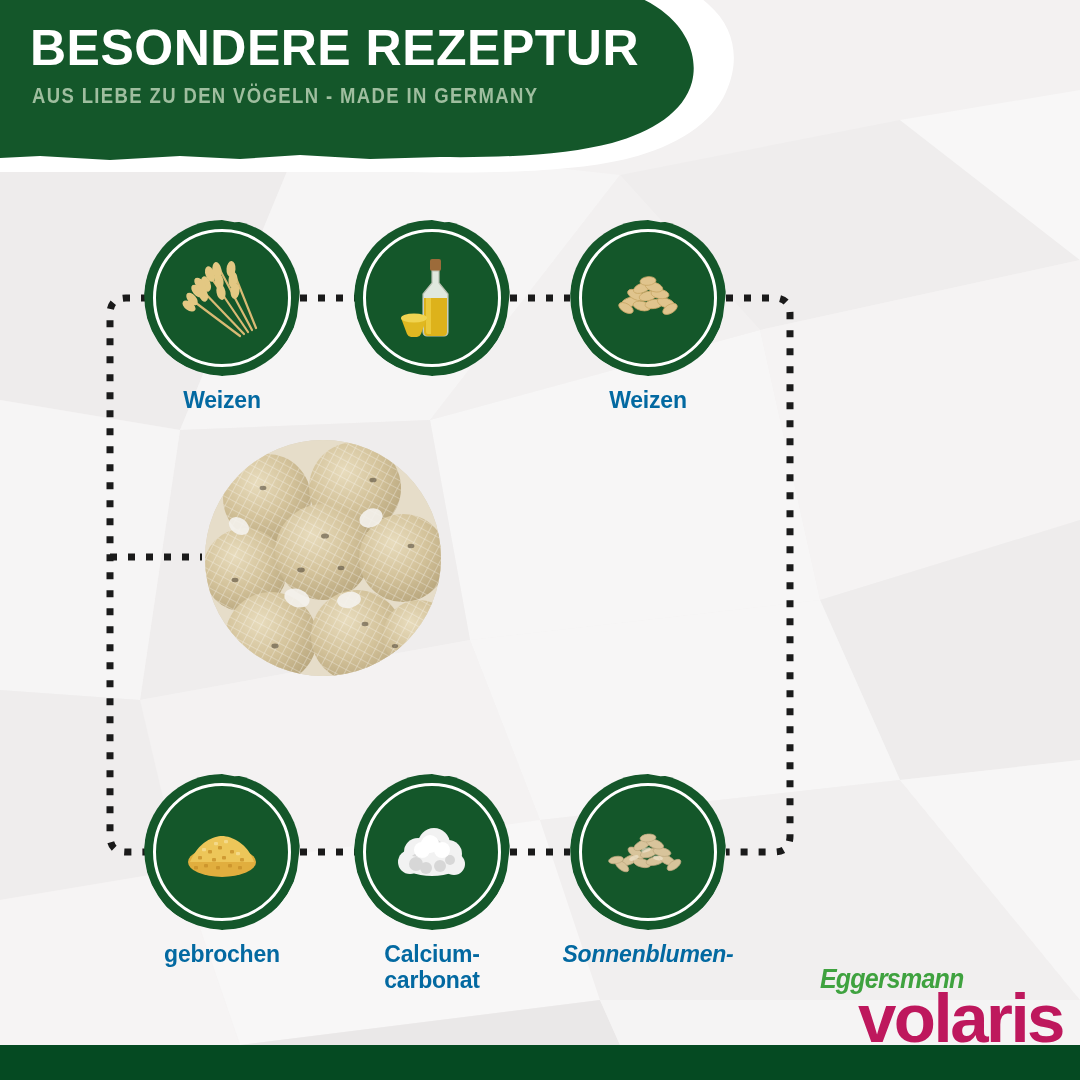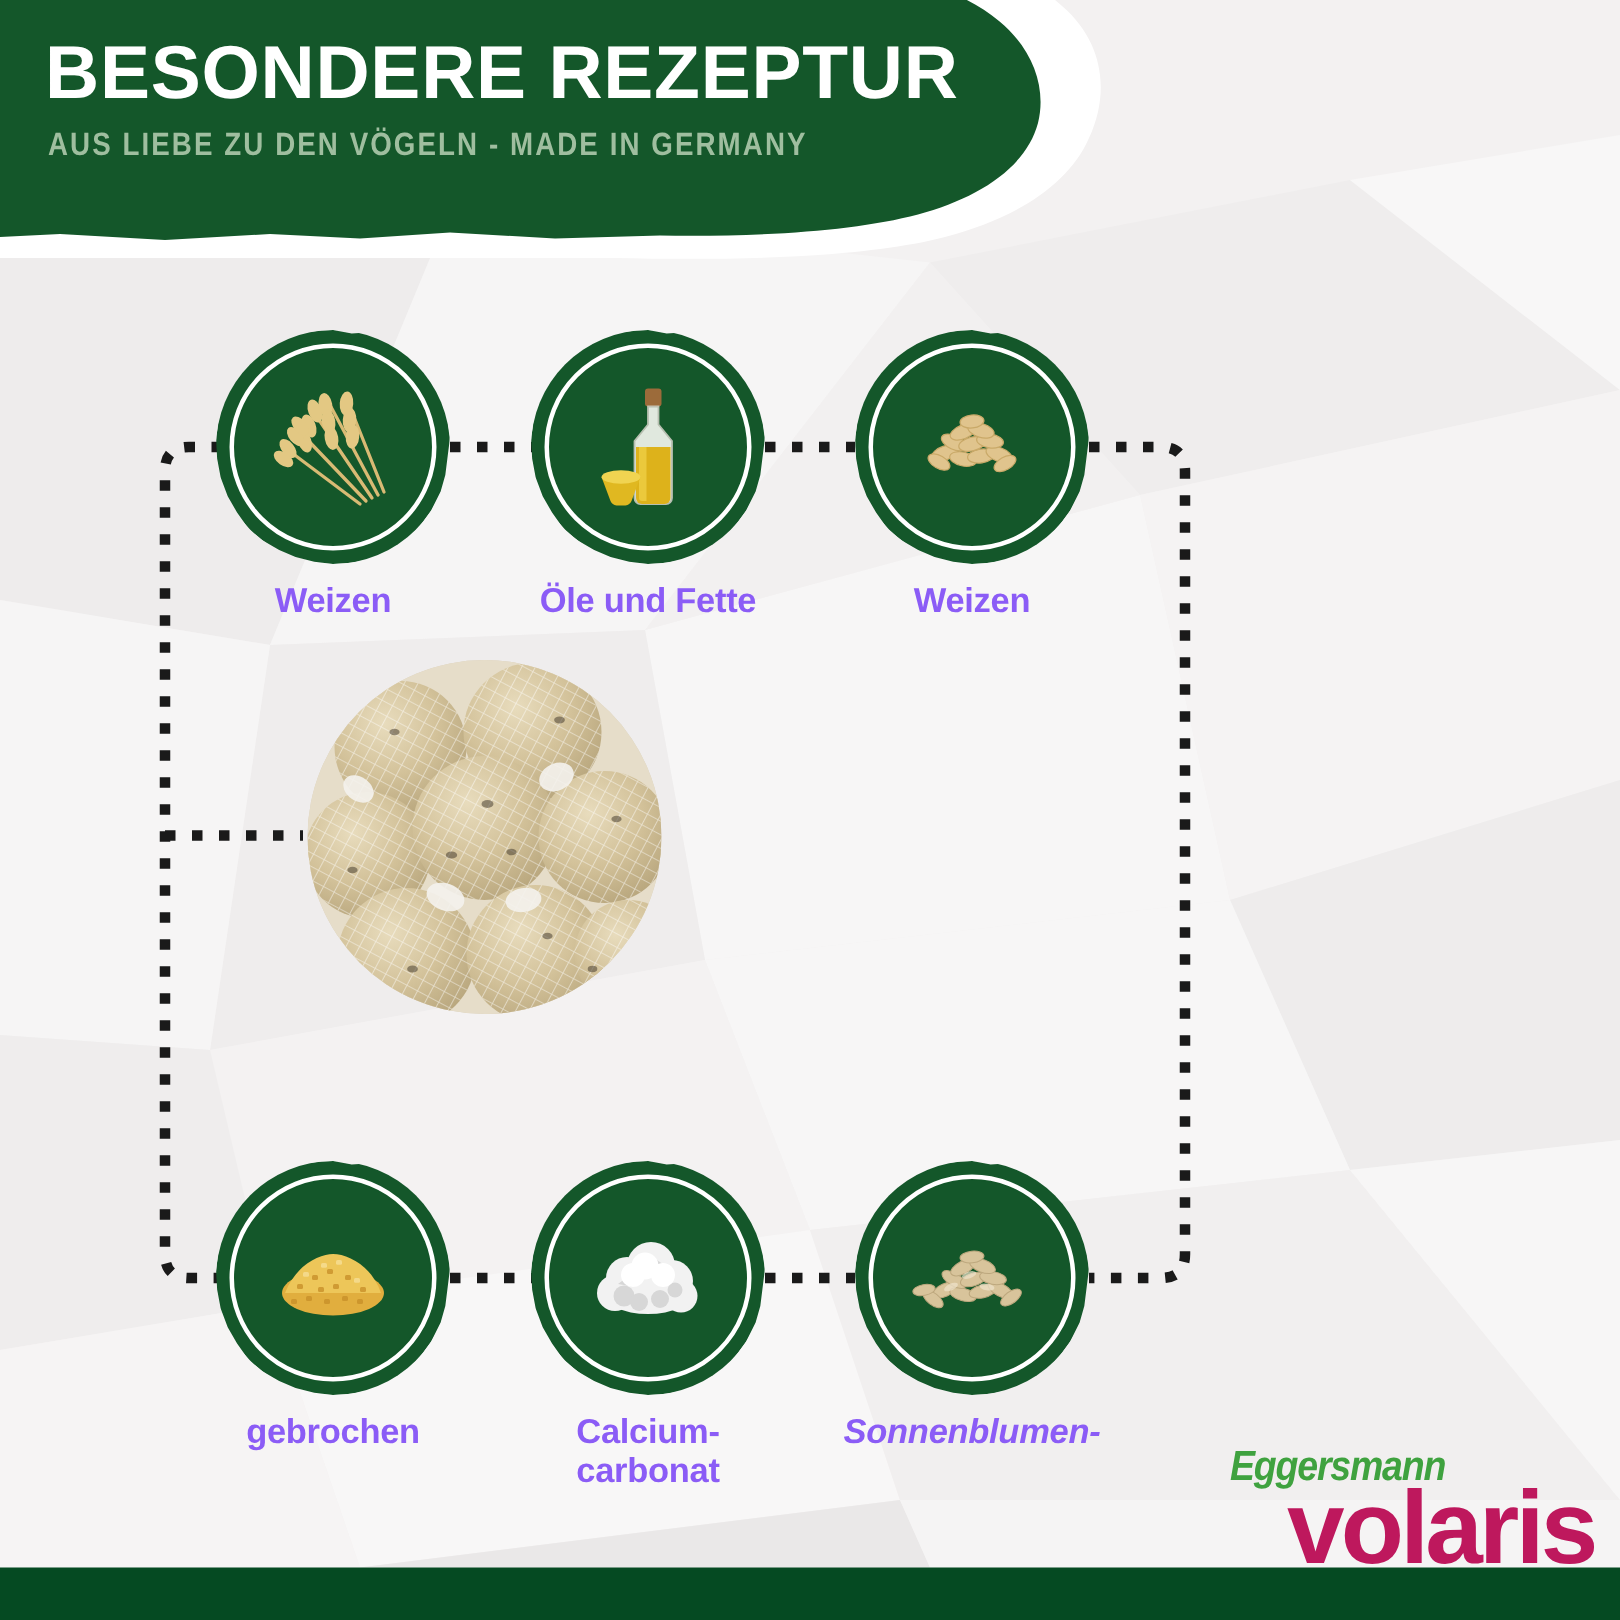--- a/index.html
+++ b/index.html
@@ -116,21 +116,21 @@
     background: #14572a;
     overflow: hidden;
     display: flex;
     align-items: center;
     justify-content: center;
   }
   .node-label {
     margin-top: 12px;
     font-size: 23px;
     font-weight: 700;
-    color: #8b5cf6;
+    color: #0369a1;
     line-height: 1.12;
     letter-spacing: -0.2px;
   }
 
   
   #product-photo {
     position: absolute;
     left: 205px;
     top: 440px;
     width: 236px;
@@ -293,21 +293,20 @@
           <rect x="50" y="13" width="11" height="12" rx="2" fill="#9c6b3a"></rect>
           <path d="M52 25 h7 v12 l9 11 v38 a4 4 0 0 1 -4 4 h-17 a4 4 0 0 1 -4 -4 v-38 l9 -11 z" fill="#fdfdf7" opacity="0.88" stroke="#cfcfc4" stroke-width="1.2"></path>
           <path d="M44 52 h23 v34 a4 4 0 0 1 -4 4 h-15 a4 4 0 0 1 -4 -4 z" fill="#ddb21b"></path>
           <path d="M46 52 h5 v36 h-3 a2 2 0 0 1 -2 -2 z" fill="#efd048" opacity="0.75"></path>
 
           <path d="M21 72 h26 l-6 16 a5 5 0 0 1 -4 3 h-6 a5 5 0 0 1 -4 -3 z" fill="#e0b821"></path>
           <ellipse cx="34" cy="72" rx="13" ry="4.5" fill="#f0d451"></ellipse>
         </svg>
       </div>
     </div>
-    <div class="node-label">Öle und Fette</div>
   </div>
 
   <div class="node" style="left:648px; top:220px;">
     <div class="circle-wrap">
       <div class="circle-rough"></div>
       <div class="circle-ring"></div>
       <div class="circle-inner">
         <svg width="104" height="104" viewBox="0 0 104 104">
           <g fill="#e0c48d" stroke="#c9a968" stroke-width="0.8">
             <ellipse cx="34" cy="56" rx="9" ry="4.6" transform="rotate(-18 34 56)"></ellipse>

